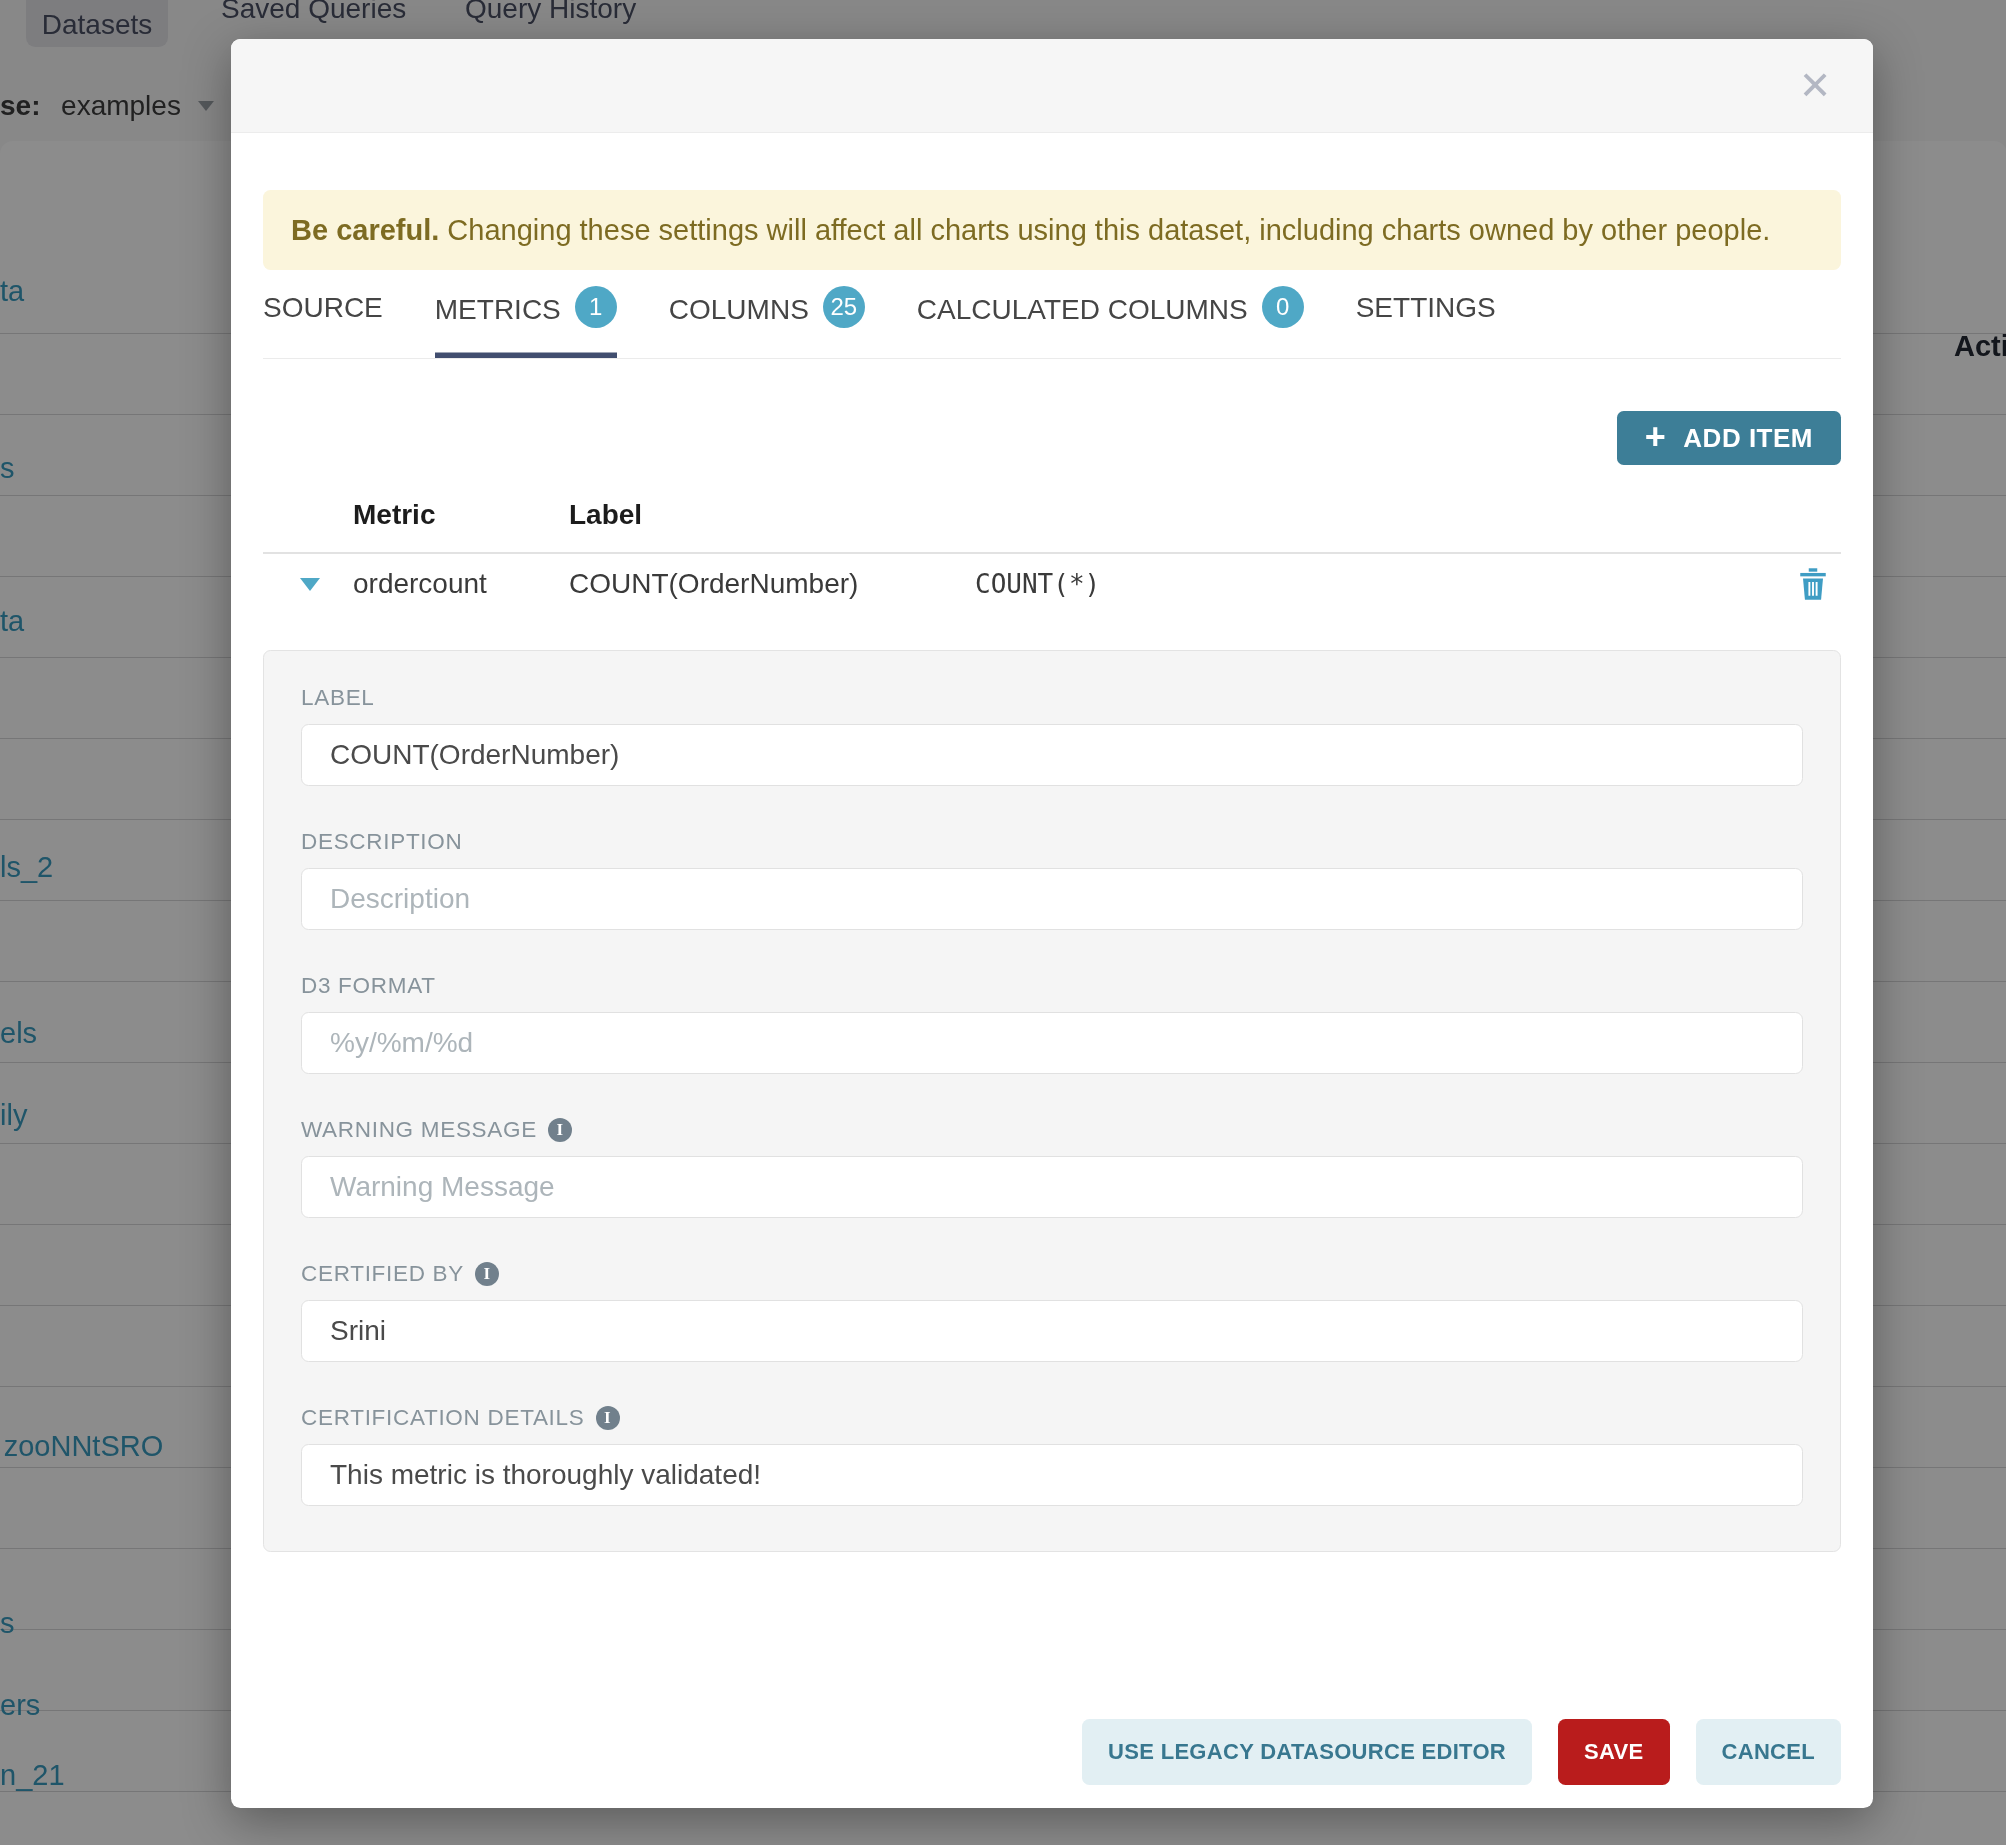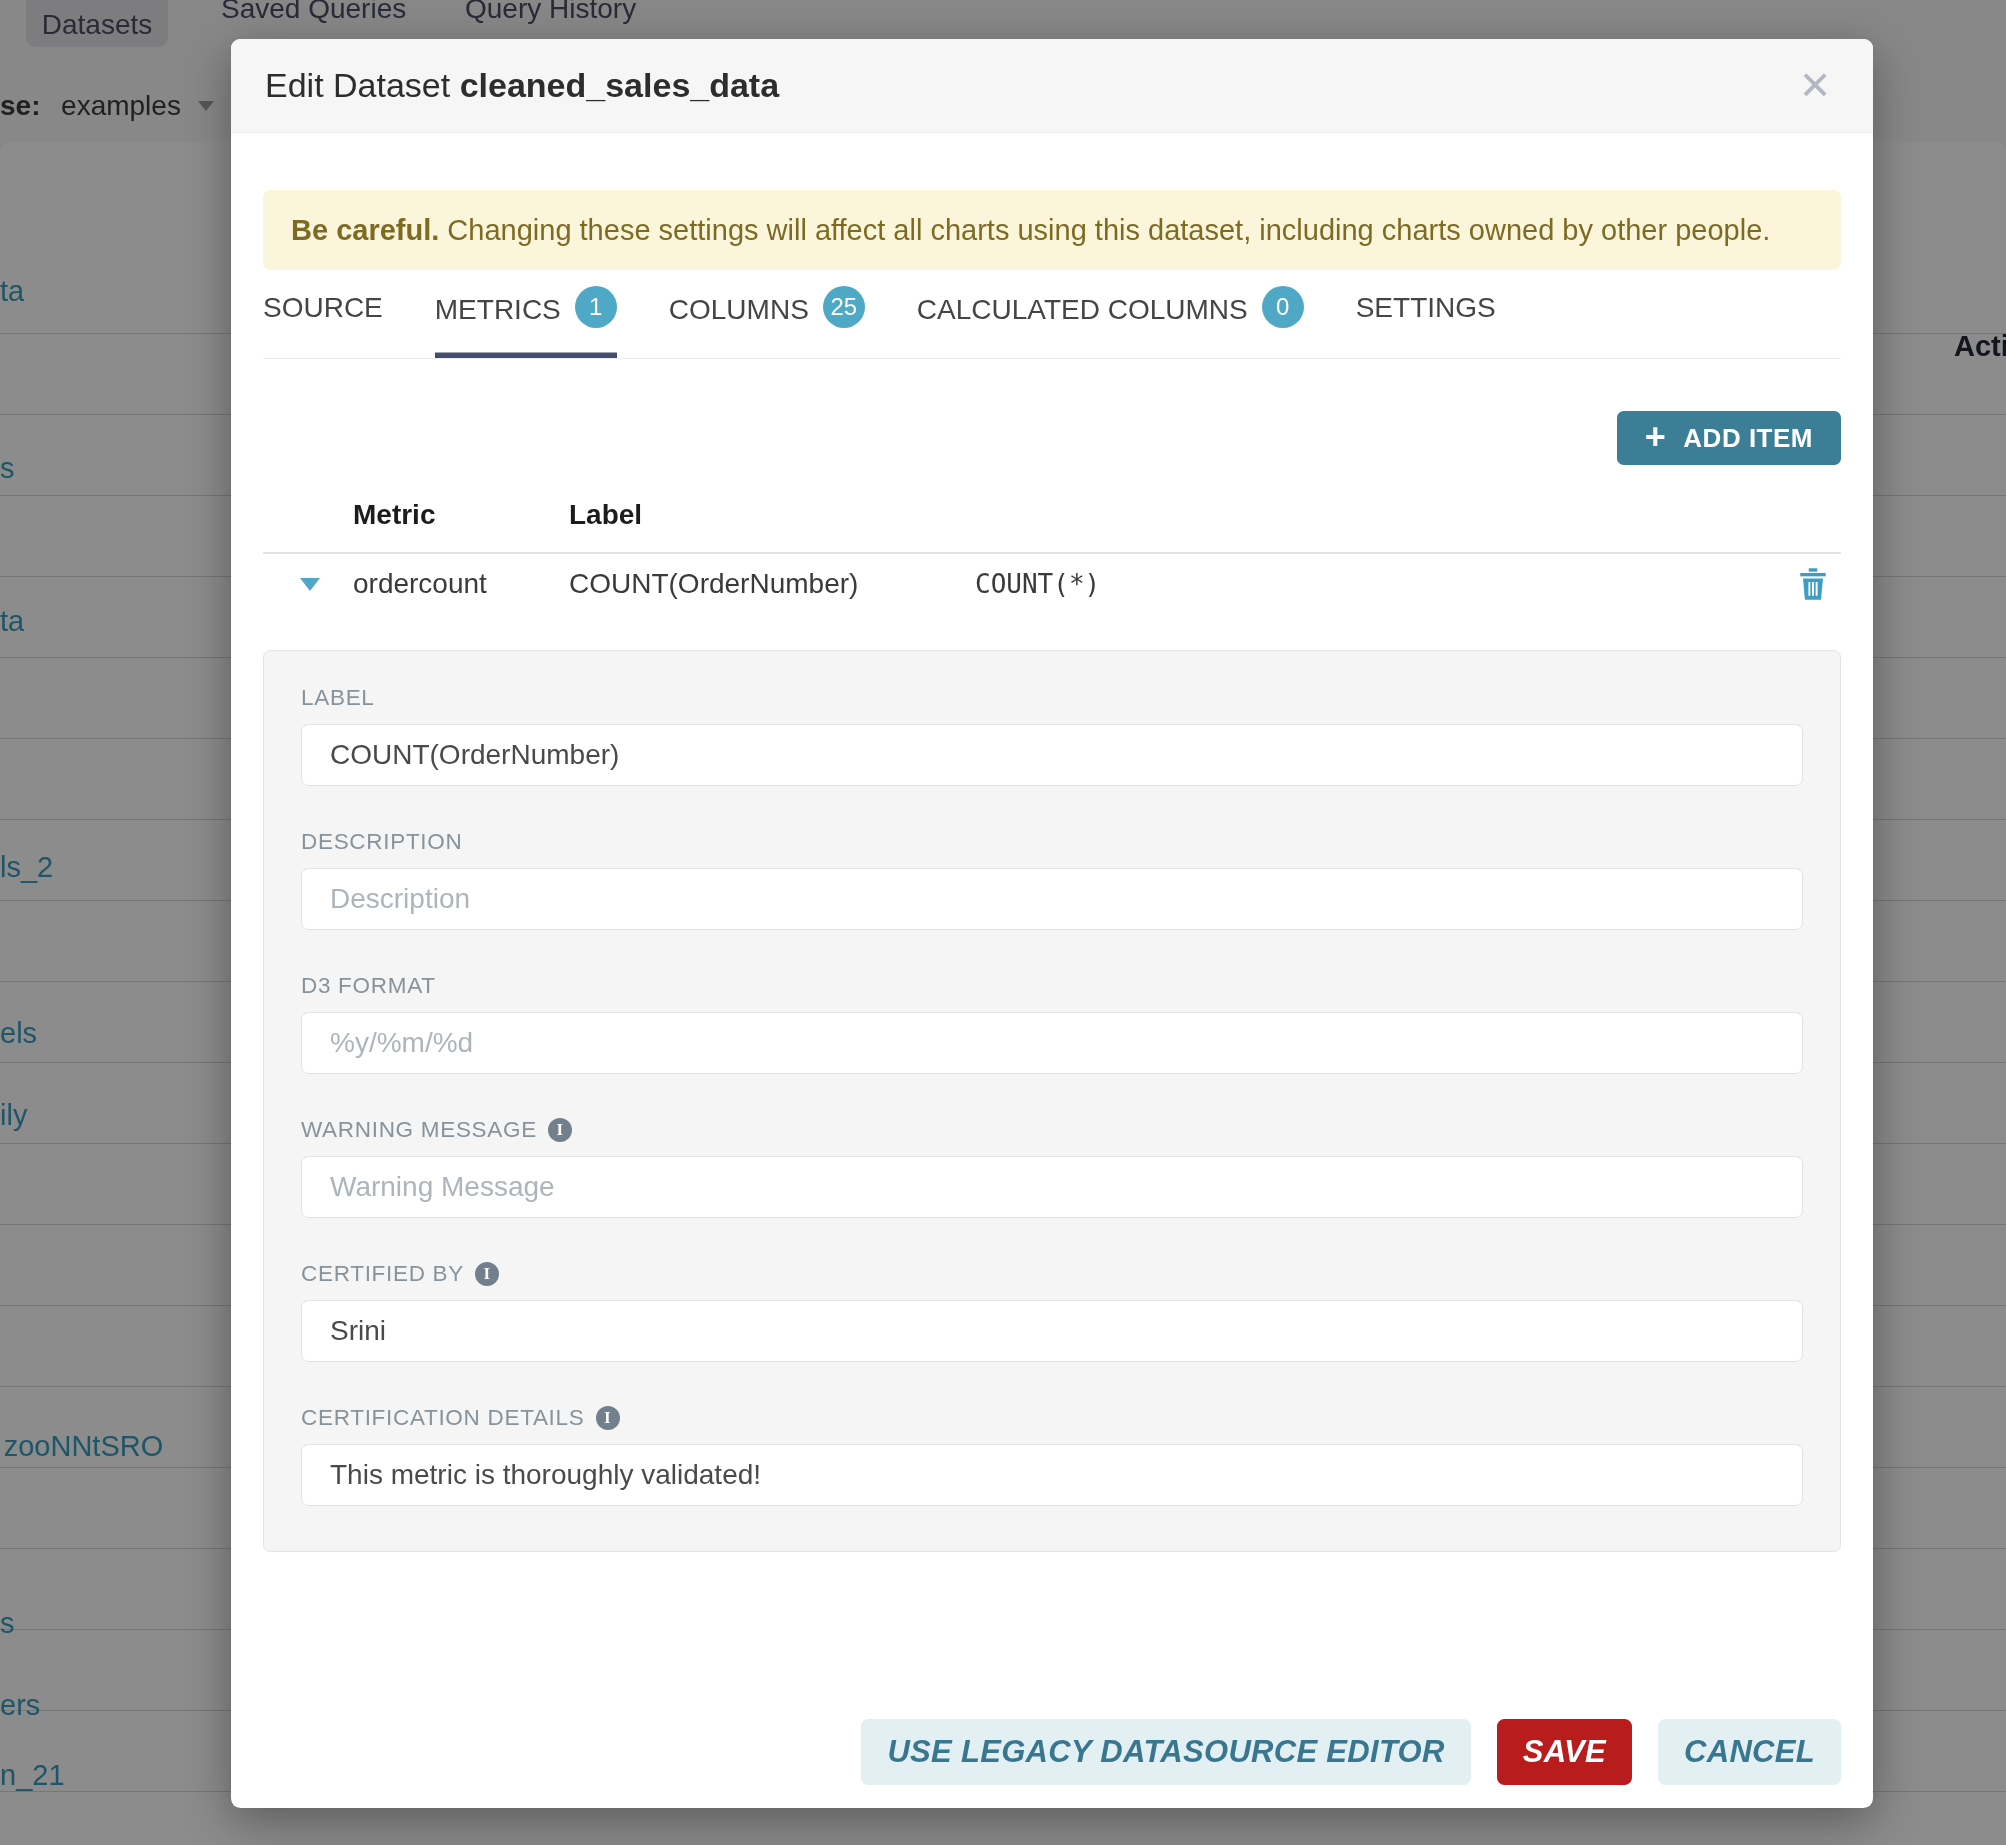--- a/index.html
+++ b/index.html
@@ -116,22 +116,22 @@
   }
   .inp {
     width:100%; height:62px; background:#fff; border:1.9px solid #e1e1e1; border-radius:7.5px;
     padding:0 28px; font-family:"Liberation Sans",sans-serif; font-size:28px; color:#4a4a4a;
   }
   .inp::placeholder { color:#adb5ba; opacity:1; }
 
   .footer { position:absolute; right:32px; bottom:23.4px; display:flex; gap:26px; }
   .btn {
     height:66px; border:none; border-radius:7.5px; cursor:pointer;
-    font-family:"Liberation Sans",sans-serif; font-size:31px; font-weight:700; letter-spacing:0.3px;
-    padding:0 26px; display:flex; align-items:center; justify-content:center;font-style:italic;
+    font-family:"Liberation Sans",sans-serif; font-size:22px; font-weight:700; letter-spacing:0.3px;
+    padding:0 26px; display:flex; align-items:center; justify-content:center;
   }
   .btn-light { background:#e2eff3; color:#38778f; }
   .btn-primary { background:#b91c1c; color:#ffffff; }
 </style>
 </head>
 <body>
 
 <div class="bg-page">
   <div class="bg-nav-pill">
     <span>Datasets</span>
@@ -160,23 +160,20 @@
   <span class="bg-rowtext" style="top:1607px">s</span>
   <span class="bg-rowtext" style="top:1689px">ers</span>
   <span class="bg-rowtext" style="top:1759px">n_21</span>
 </div>
 
 <div class="overlay"></div>
 
 <div class="modal">
 
   <div class="modal-header">
-    <div class="modal-title">
-      <span>Edit Dataset</span>&nbsp;<b>cleaned_sales_data</b>
-    </div>
     <span class="modal-close">✕</span>
   </div>
 
   <div class="modal-body">
 
     <div class="banner">
       <span><b>Be careful.</b><span> Changing these settings will affect all charts using this dataset, including charts owned by other people.</span></span>
     </div>
 
     <div class="tabs">

